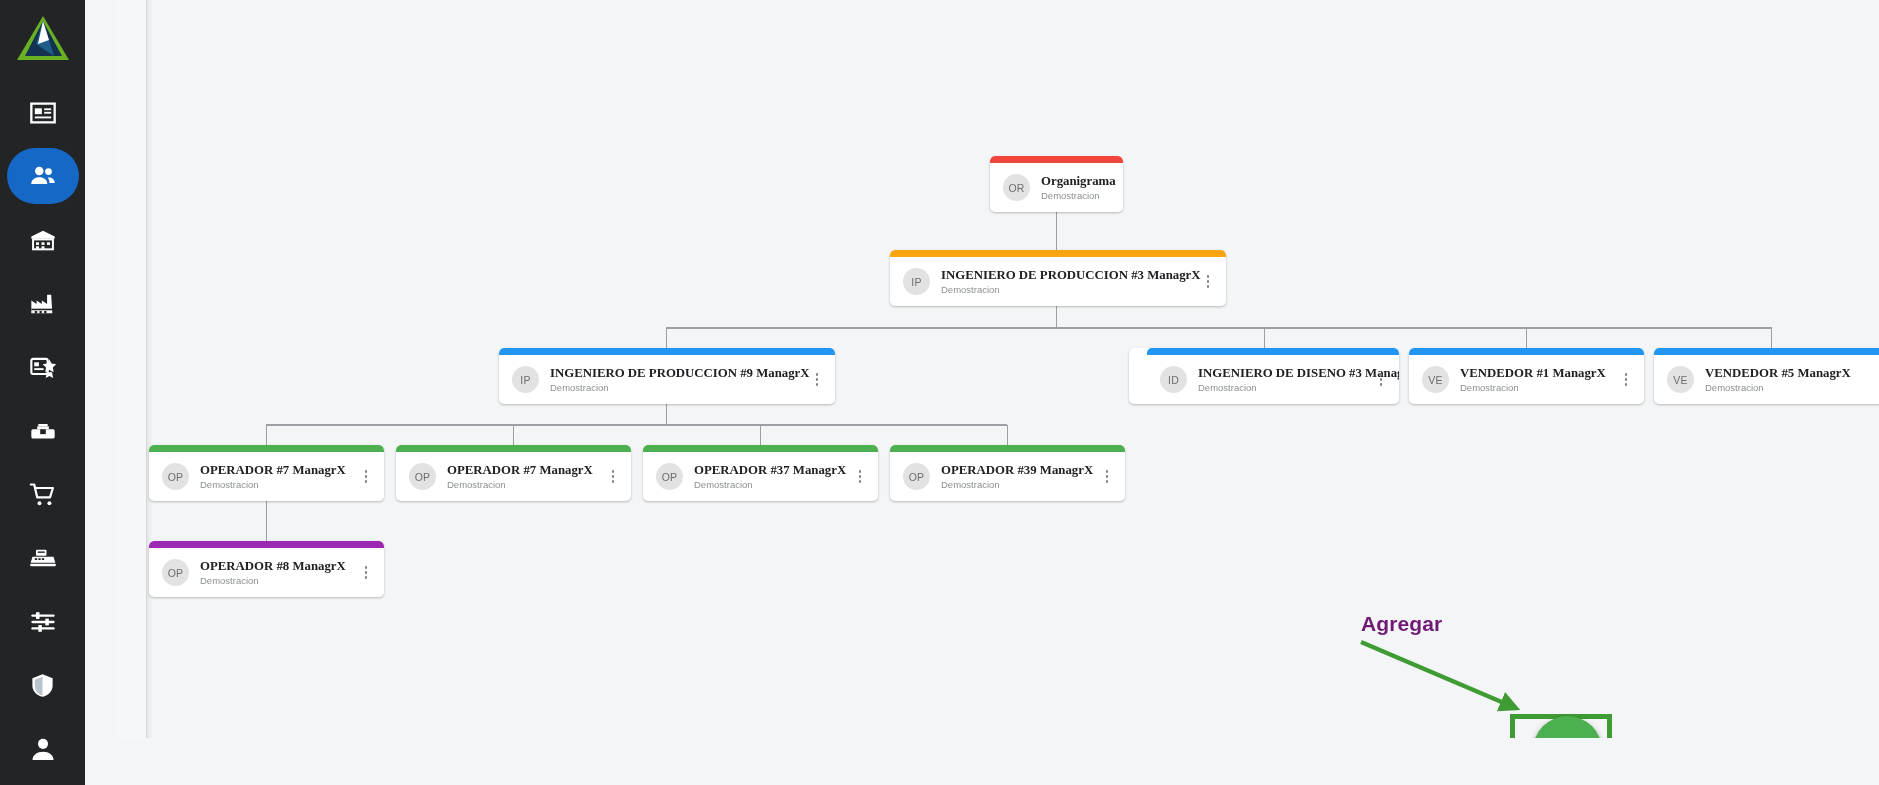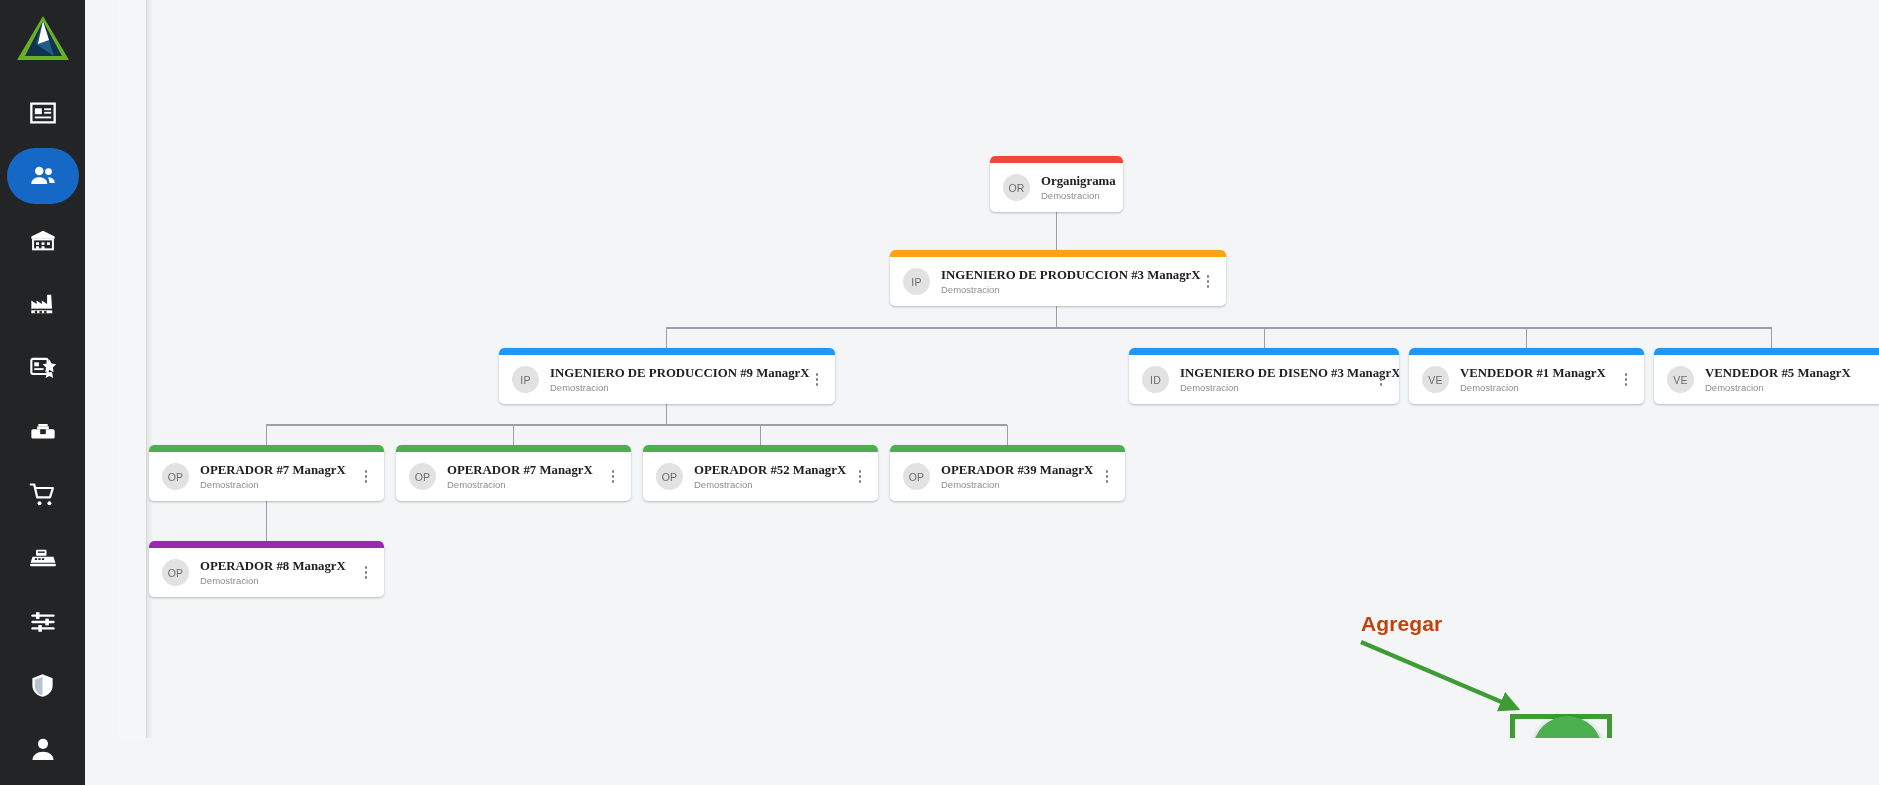--- a/index.html
+++ b/index.html
@@ -387,21 +387,21 @@
               <div class="node-title">INGENIERO DE PRODUCCION #9 ManagrX</div>
               <div class="node-sub">Demostracion</div>
             </div>
             <div class="node-menu">
               <i></i>
               <i></i>
               <i></i>
             </div>
           </div>
         </div>
-        <div class="node" style="left: 1012px; top: 348px; width: 270px;">
+        <div class="node" style="left: 1012px; top: 348px; width: 270px; padding-left: 18px;">
           <div class="node-accent" style="background: rgb(33, 150, 243);"></div>
           <div class="node-body">
             <div class="node-avatar">ID</div>
             <div class="node-text">
               <div class="node-title">INGENIERO DE DISENO #3 ManagrX</div>
               <div class="node-sub">Demostracion</div>
             </div>
             <div class="node-menu">
               <i></i>
               <i></i>
@@ -462,21 +462,21 @@
               <i></i>
               <i></i>
             </div>
           </div>
         </div>
         <div class="node" style="left: 526px; top: 445px; width: 235px;">
           <div class="node-accent" style="background: rgb(76, 175, 80);"></div>
           <div class="node-body">
             <div class="node-avatar">OP</div>
             <div class="node-text">
-              <div class="node-title">OPERADOR #52 ManagrX</div>
+              <div class="node-title">OPERADOR #37 ManagrX</div>
               <div class="node-sub">Demostracion</div>
             </div>
             <div class="node-menu">
               <i></i>
               <i></i>
               <i></i>
             </div>
           </div>
         </div>
         <div class="node" style="left: 773px; top: 445px; width: 235px;">
@@ -504,21 +504,21 @@
             </div>
             <div class="node-menu">
               <i></i>
               <i></i>
               <i></i>
             </div>
           </div>
         </div>
       </div>
 
-    <div id="annotation-label" style="color: #c2410c;">Agregar</div>
+    <div id="annotation-label" style="color: #701a75;">Agregar</div>
 
     <svg id="annotation-arrow" viewBox="0 0 240 100" xmlns="http://www.w3.org/2000/svg">
       <defs>
         <marker id="arrowhead" markerWidth="5" markerHeight="5" refX="2.6" refY="2.5" orient="auto">
           <path d="M0,0 L5,2.5 L0,5 Z" fill="#3f9c35"></path>
         </marker>
       </defs>
       <line x1="8" y1="6" x2="158" y2="70" stroke="#3f9c35" stroke-width="4.2" marker-end="url(#arrowhead)"></line>
     </svg>
 

